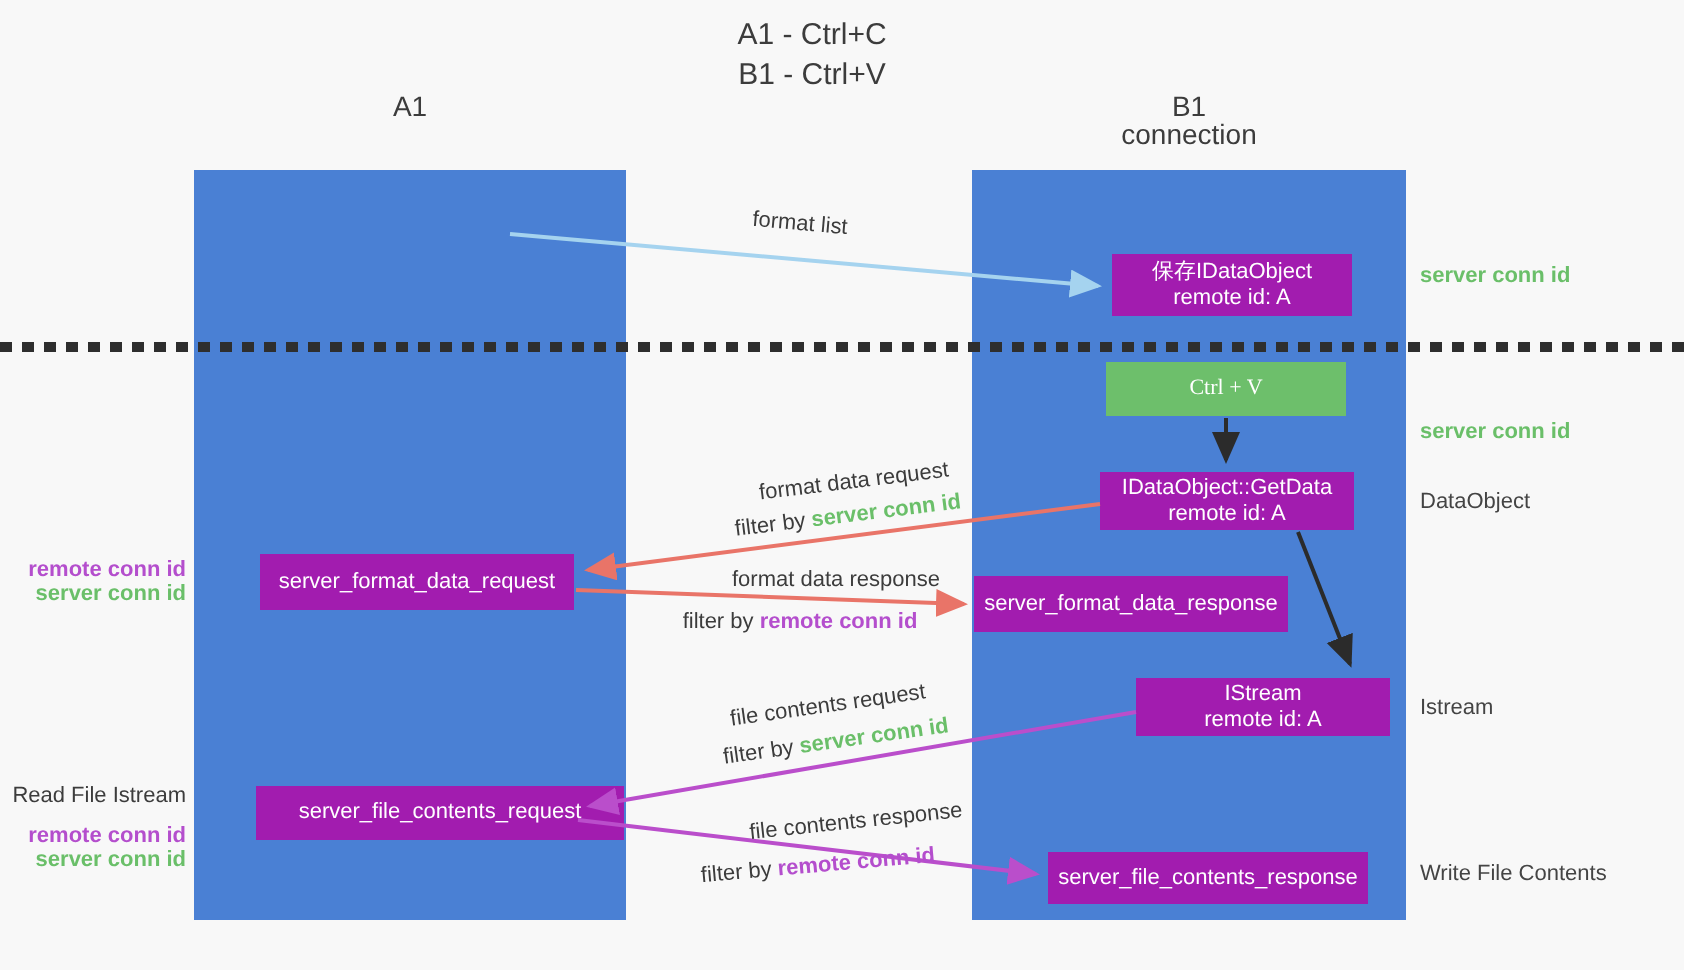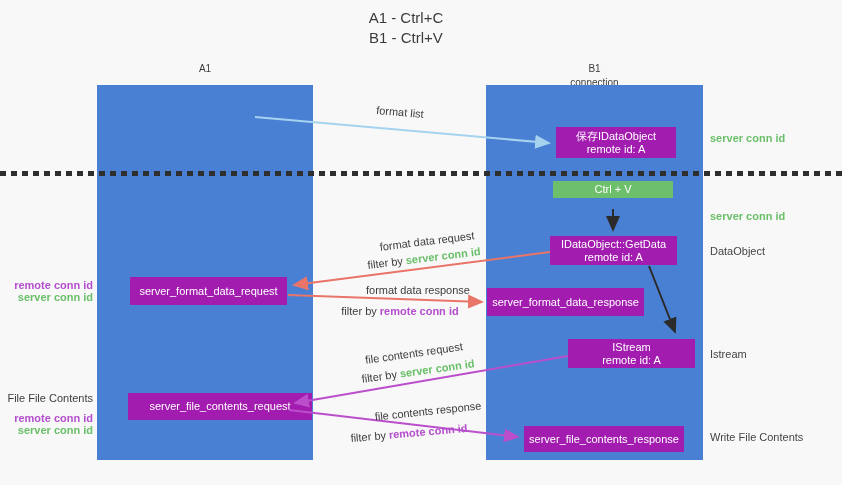--- a/index.html
+++ b/index.html
@@ -10,22 +10,22 @@
     color:#3a3a3a;
   }
   .stage{position:absolute;inset:0;width:842px;height:485px;border-radius:13px;}
 
   .title{
     position:absolute;left:296px;top:8px;width:220px;
     text-align:center;font-size:15px;line-height:20px;color:#3c3c3c;
   }
 
   .lane-header{
-    position:absolute;top:62px;text-align:center;
-    font-size:10px;line-height:14px;color:#3c3c3c;
+    position:absolute;top:46px;text-align:center;
+    font-size:14px;line-height:14px;color:#3c3c3c;
   }
   .lane-header.a1{left:97px;width:216px;}
   .lane-header.b1{left:486px;width:217px;}
 
   .lane{
     position:absolute;top:85px;height:375px;background:#4a80d4;
   }
   .lane.a1{left:97px;width:216px;}
   .lane.b1{left:486px;width:217px;}
 
@@ -38,21 +38,21 @@
     position:absolute;display:flex;flex-direction:column;
     align-items:center;justify-content:center;
     color:#ffffff;font-size:11px;line-height:13px;text-align:center;
     box-sizing:border-box;
   }
   .node.green{background:#6dbf6b;}
   .node.orange{background:#a21caf;}
 
   .n-ctrlc{left:137px;top:103px;width:118px;height:29px;}
   .n-save{left:556px;top:127px;width:120px;height:31px;}
-  .n-ctrlv{left:553px;top:181px;width:120px;height:17px;}
+  .n-ctrlv{left:553px;top:181px;width:120px;height:27px;font-family:Liberation Serif, serif;}
   .n-getdata{left:550px;top:236px;width:127px;height:29px;}
   .n-freq{left:130px;top:277px;width:157px;height:28px;}
   .n-fres{left:487px;top:288px;width:157px;height:28px;}
   .n-istream{left:568px;top:339px;width:127px;height:29px;}
   .n-fcreq{left:128px;top:393px;width:184px;height:27px;}
   .n-fcres{left:524px;top:426px;width:160px;height:26px;}
 
   .alabel{
     position:absolute;font-size:11px;color:#3c3c3c;text-align:center;
     white-space:nowrap;
@@ -168,17 +168,17 @@
   </div>
 
   <div class="side-right green-t" style="top:132px;">server conn id</div>
   <div class="side-right green-t" style="top:210px;">server conn id</div>
   <div class="side-right plain" style="top:245px;">DataObject</div>
   <div class="side-right plain" style="top:348px;">Istream</div>
   <div class="side-right plain" style="top:431px;">Write File Contents</div>
 
   <div class="side-left purple-t" style="top:279px;">remote conn id</div>
   <div class="side-left green-t" style="top:291px;">server conn id</div>
-  <div class="side-left plain" style="top:392px;">File File Contents</div>
+  <div class="side-left plain" style="top:392px;">Read File Istream</div>
   <div class="side-left purple-t" style="top:412px;">remote conn id</div>
   <div class="side-left green-t" style="top:424px;">server conn id</div>
 
 </div>
 
 </body></html>

